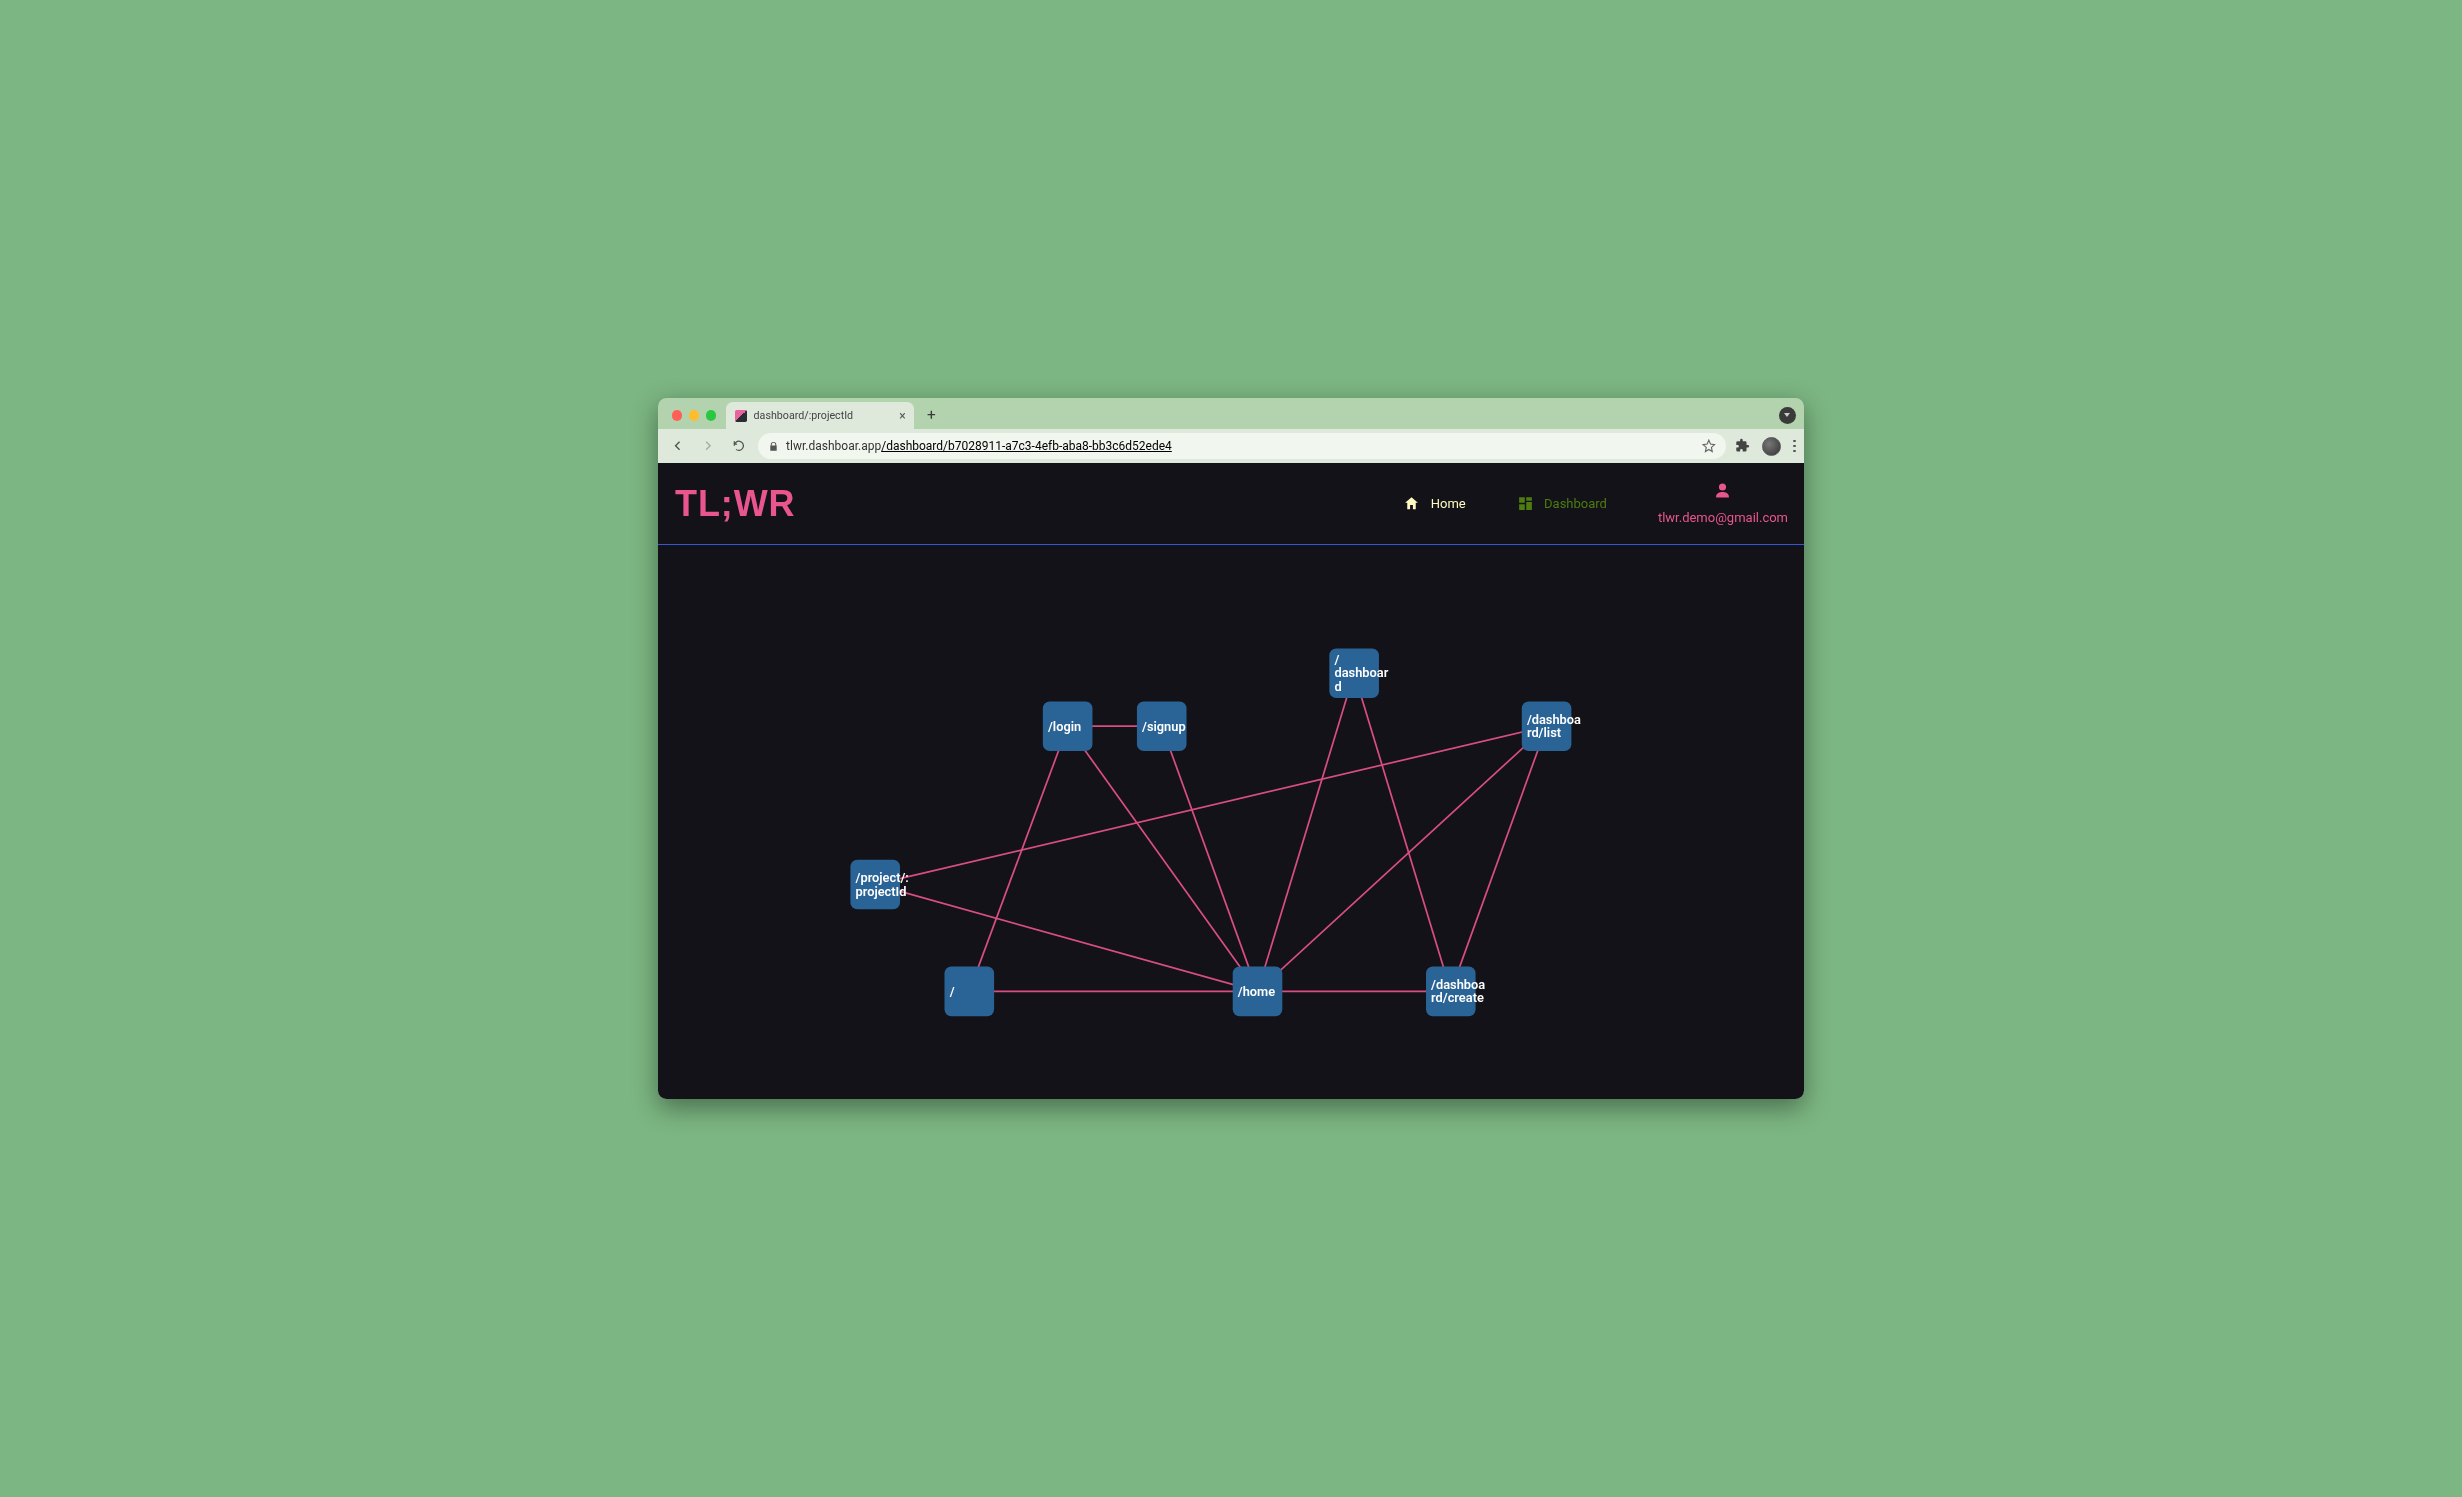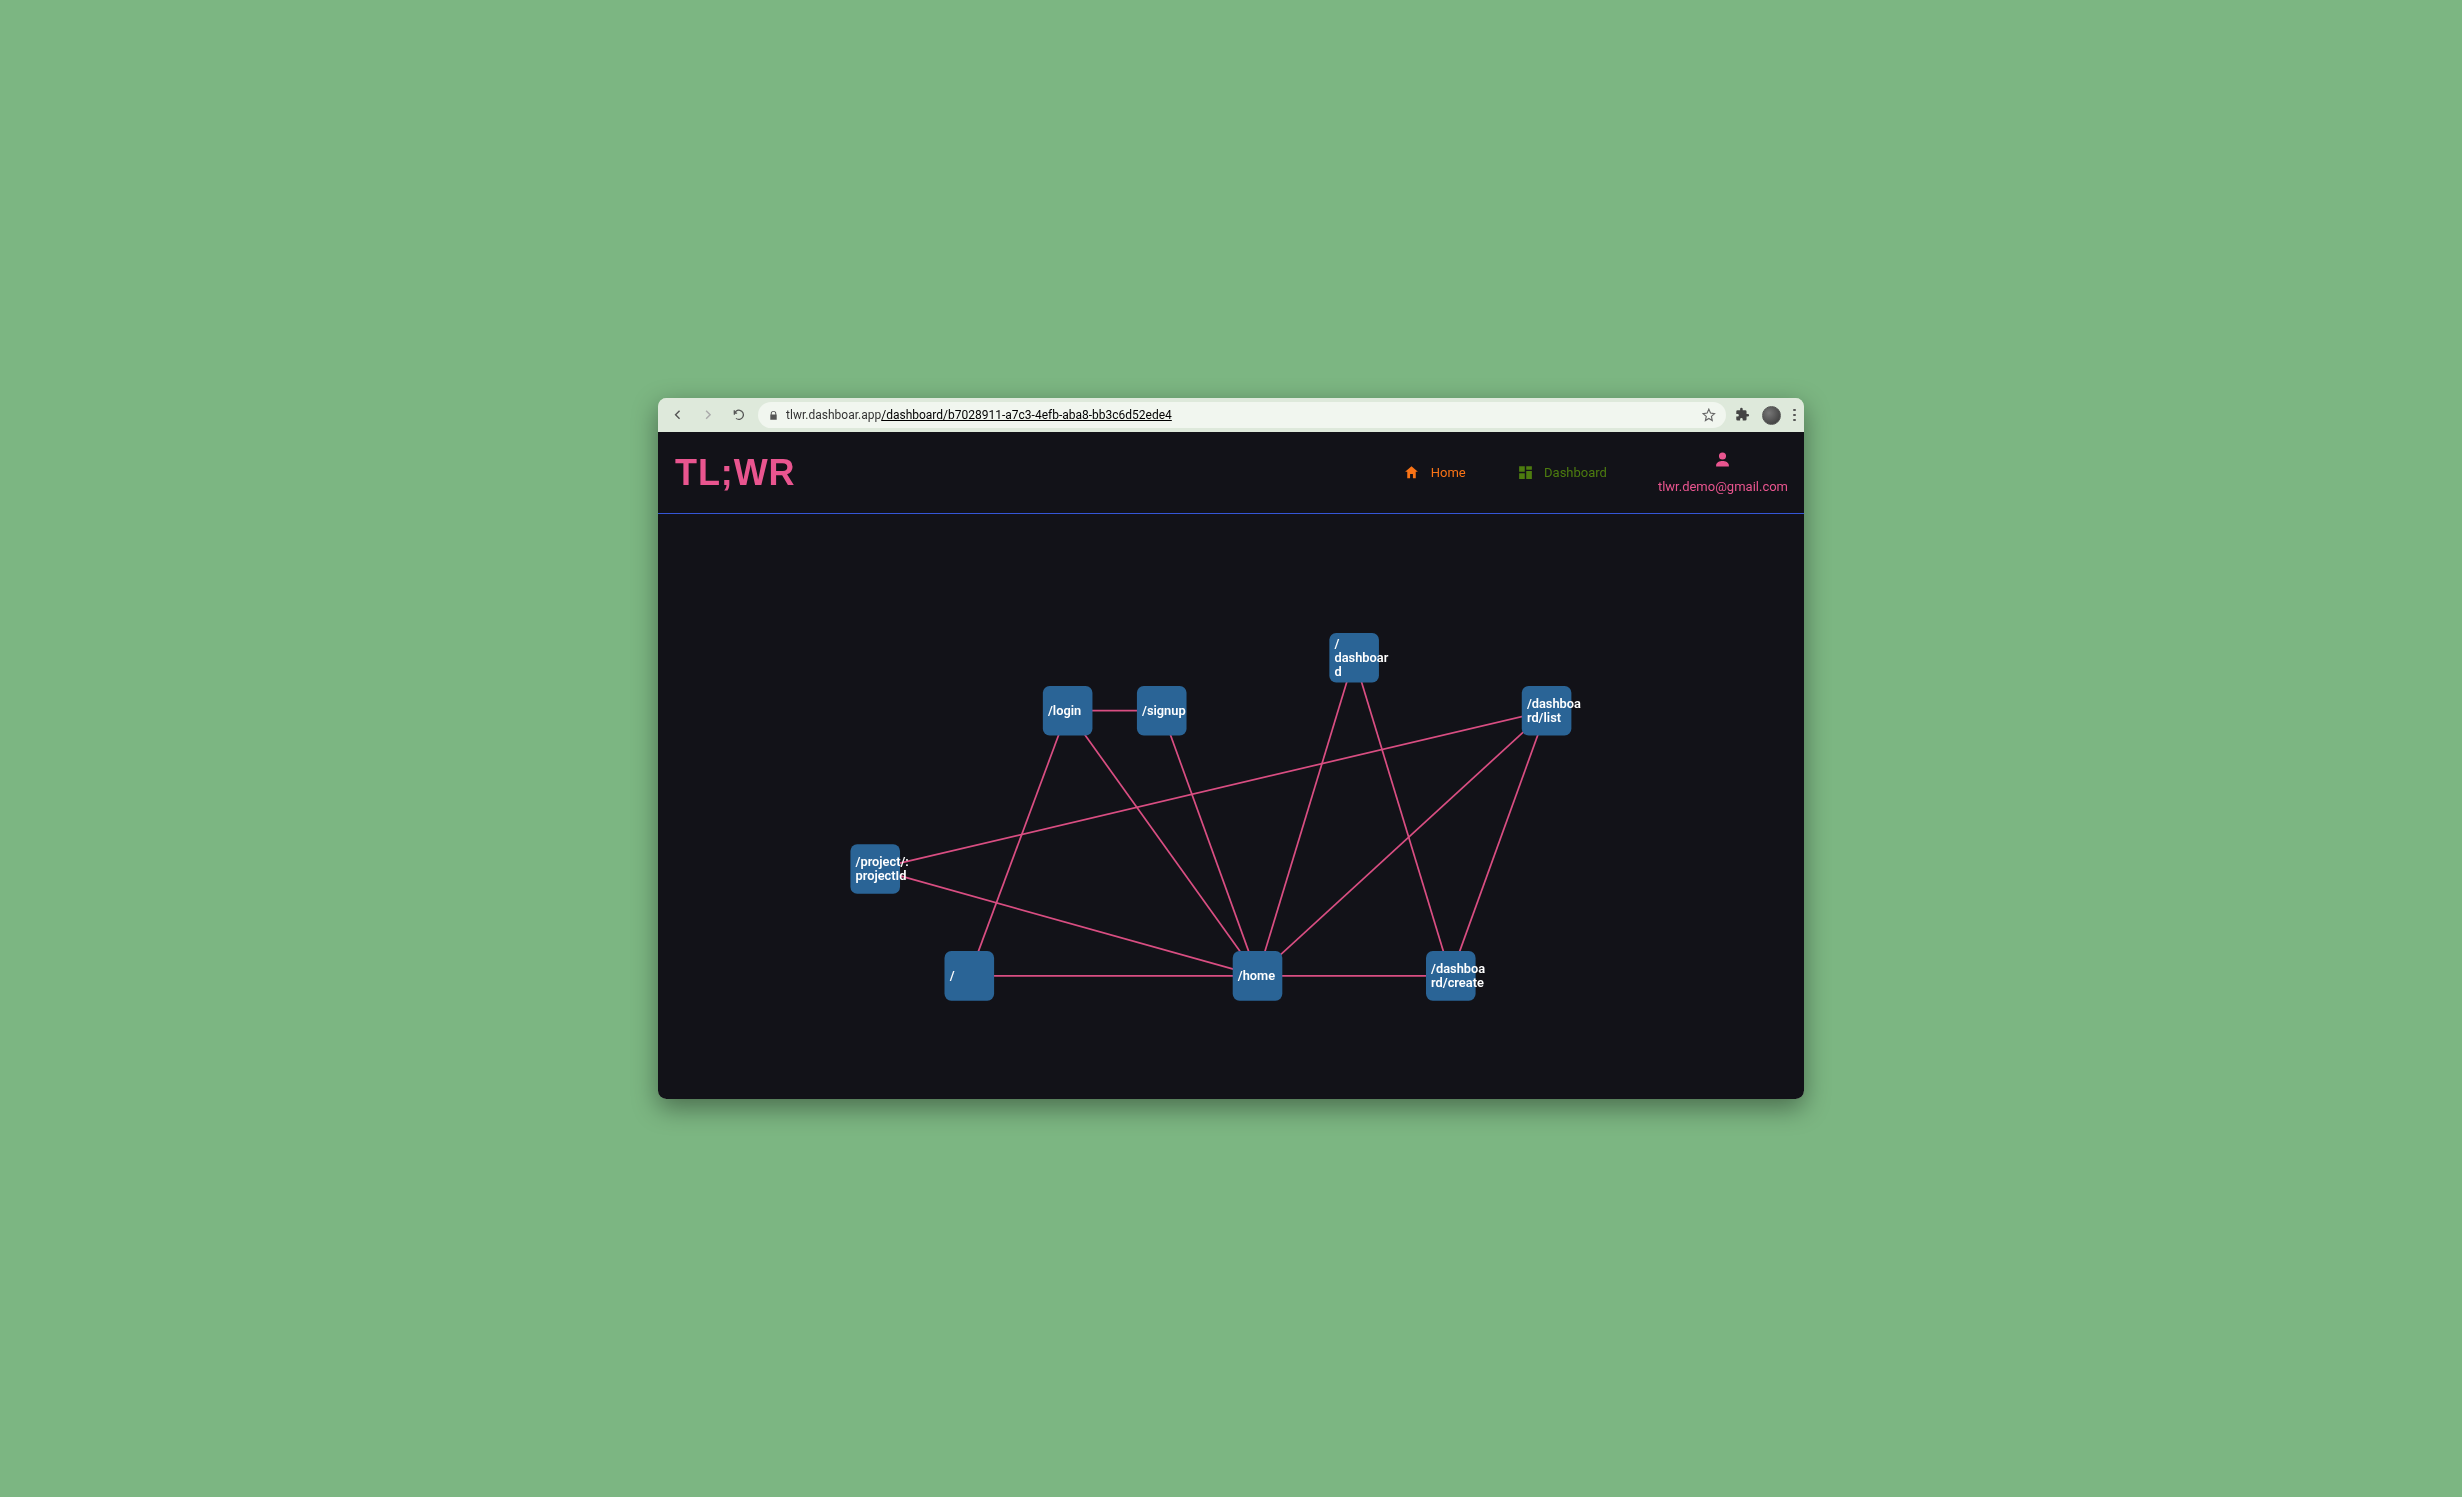--- a/index.html
+++ b/index.html
@@ -143,21 +143,21 @@
     align-items:center;
     gap: 51px;
   }
   .nav-item {
     display:flex;
     align-items:center;
     gap: 10.3px;
     font-size: 13px;
     cursor:pointer;
   }
-  .nav-item.active { color:#f97316; }
+  .nav-item.active { color:#fef9c3; }
   .nav-item.inactive { color:#4d7c0f; }
   .nav-item.user { color:#e9558f;flex-direction:column; }
   .nav-item .ico { width:17px; height:17px; }
 
   .canvas-wrap {
     flex:1;
     margin: 0 0 1.7px 0;
     border-top: 0.9px solid #3556d6;
     position:relative;
   }
@@ -173,20 +173,34 @@
     font-size:15px;
     font-weight:600;
     font-family: inherit;
   }
 </style>
 </head>
 <body>
 
 <div class="browser-window">
 
+  <div class="tab-strip">
+    <div class="traffic-lights">
+      <span class="tl-red"></span>
+      <span class="tl-amber"></span>
+      <span class="tl-green"></span>
+    </div>
+    <div class="tab">
+      <span class="favicon"></span>
+      <span class="title">dashboard/:projectId</span>
+      <span class="close">×</span>
+    </div>
+    <div class="new-tab">+</div>
+    <div class="ext-circle"></div>
+  </div>
 
   <div class="toolbar">
     <div class="nav-btn">
       <svg viewBox="0 0 24 24" fill="none" stroke="currentColor" stroke-width="2.5">
           <path d="M15 5l-7 7 7 7"></path>
         </svg>
     </div>
     <div class="nav-btn disabled">
       <svg viewBox="0 0 24 24" fill="none" stroke="currentColor" stroke-width="2.5">
           <path d="M9 5l7 7-7 7"></path>

